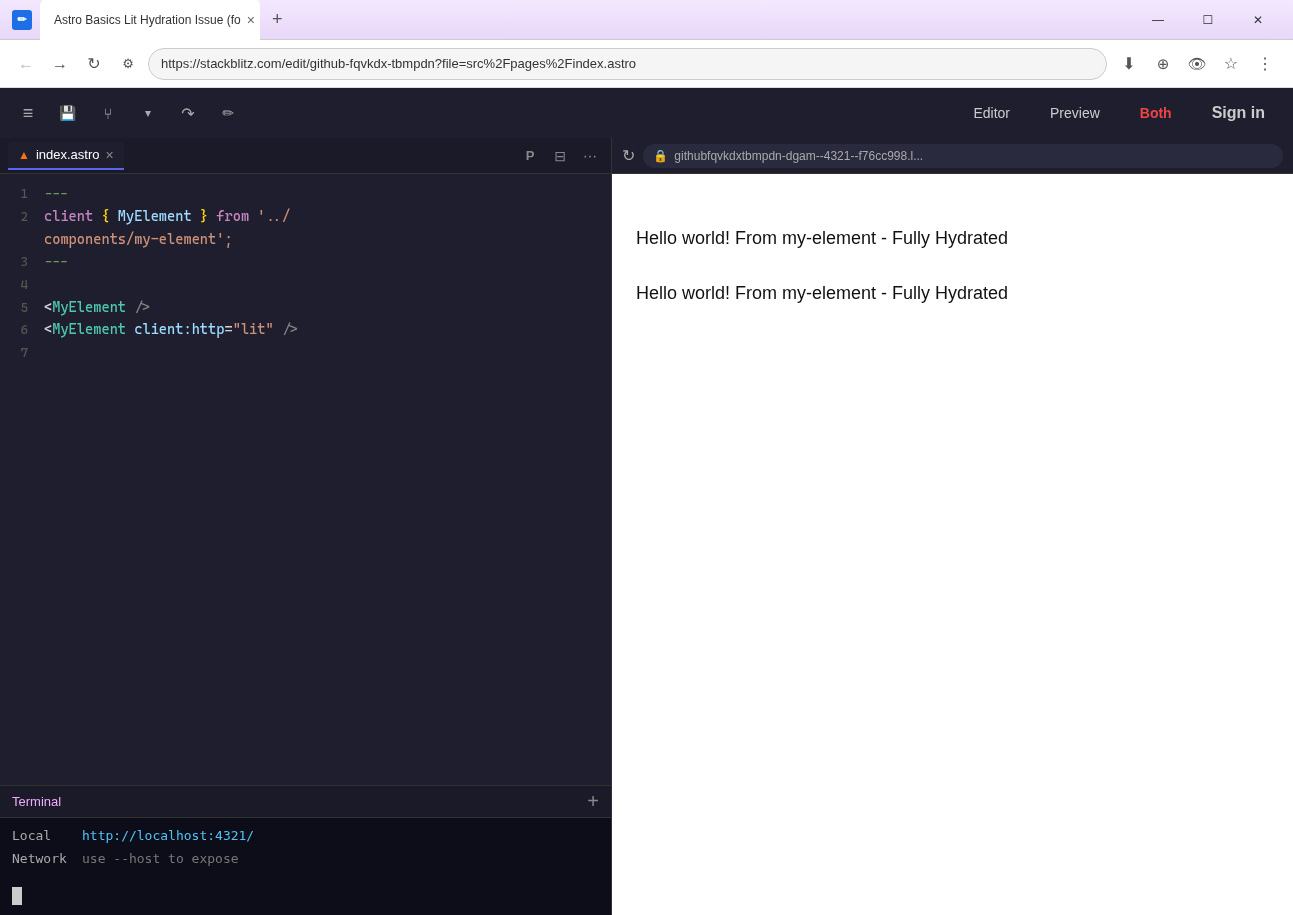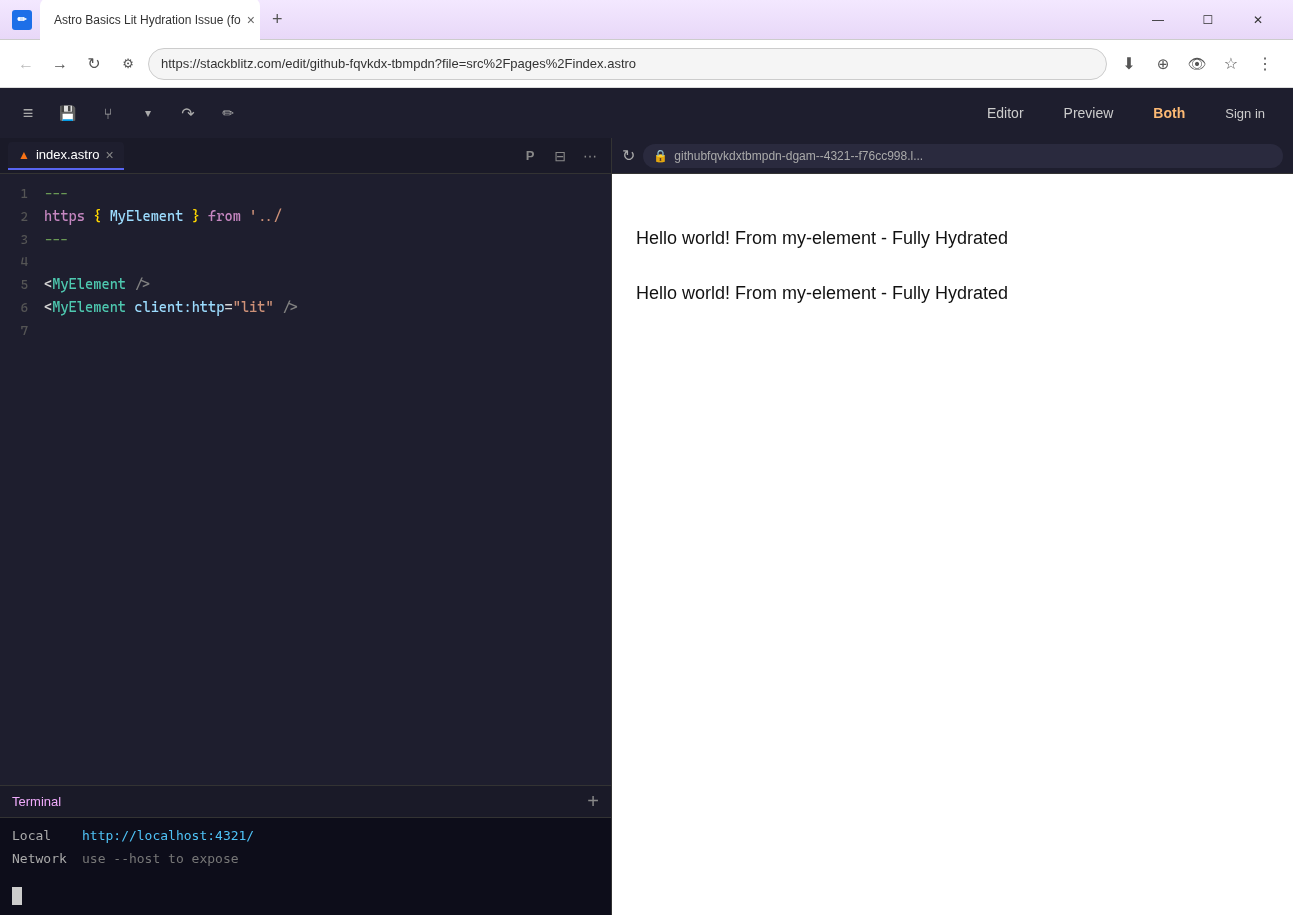--- a/index.html
+++ b/index.html
@@ -138,30 +138,31 @@
     .sb-toolbar-btn {
       padding: 5px 16px;
       border-radius: 4px;
       font-size: 14px;
       cursor: pointer;
       color: #ccc;
       background: transparent;
       border: none;
     }
     .sb-toolbar-btn.active {
-      color: #fdba74;
+      color: #ef4444;
       font-weight: 600;
     }
     .sb-toolbar-signin {
       padding: 5px 16px;
       background: transparent;
       color: #ccc;
       border: none;
-      font-size: 13px;
-      cursor: pointer;
+      font-size: 16px;
+      cursor: pointer;
+      font-weight: bold;
     }
 
     
     .sb-main {
       display: flex;
       flex: 1;
       overflow: hidden;
     }
 
     
@@ -447,34 +448,40 @@
         <div class="code-editor">
 
           <div class="code-line">
             <span class="line-num">1</span>
             <span class="line-content c-comment">---</span>
           </div>
 
           <div class="code-line">
             <span class="line-num">2</span>
             <span class="line-content">
-              <span class="c-keyword">https</span>
+              <span class="c-keyword">client</span>
               <span class="c-default"> </span>
               <span class="c-brace">{</span>
               <span class="c-default"> </span>
               <span class="c-import-name">MyElement</span>
               <span class="c-default"> </span>
               <span class="c-brace">}</span>
               <span class="c-default"> </span>
               <span class="c-keyword">from</span>
               <span class="c-default"> </span>
               <span class="c-string">'../</span>
             </span>
           </div>
 
+          <div class="code-line">
+            <span class="line-num"></span>
+            <span class="line-content">
+              <span class="c-string">components/my-element';</span>
+            </span>
+          </div>
 
           <div class="code-line">
             <span class="line-num">3</span>
             <span class="line-content c-comment">---</span>
           </div>
 
           <div class="code-line">
             <span class="line-num">4</span>
             <span class="line-content">&nbsp;</span>
           </div>

